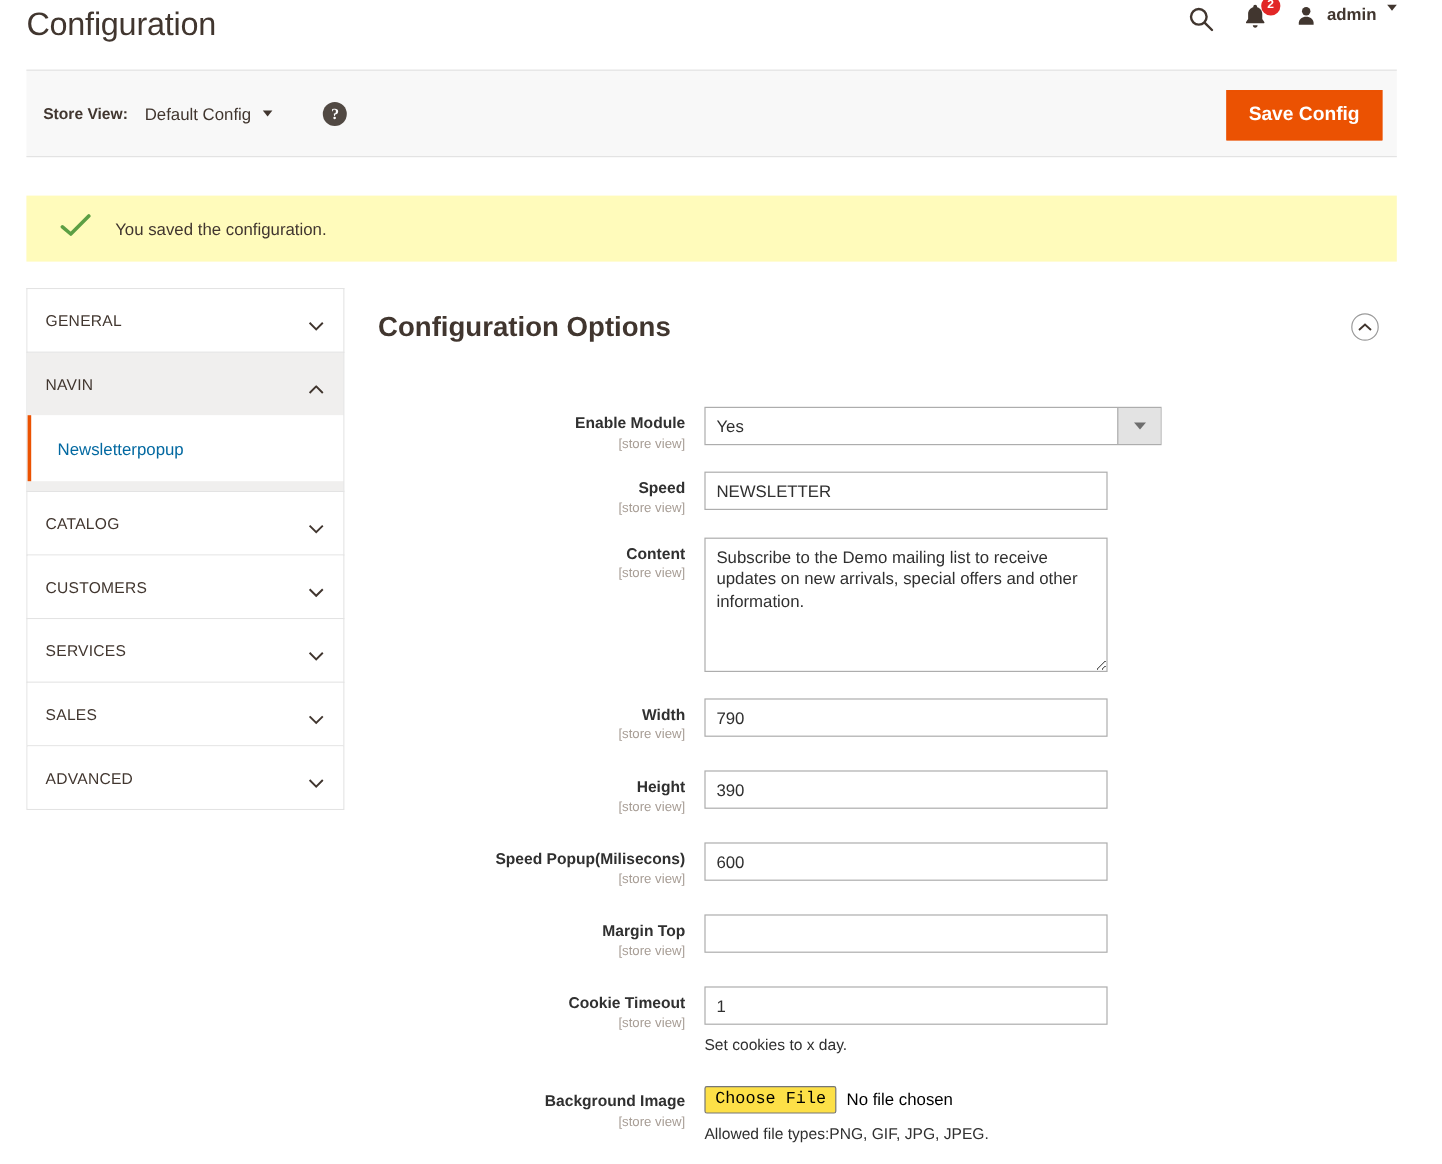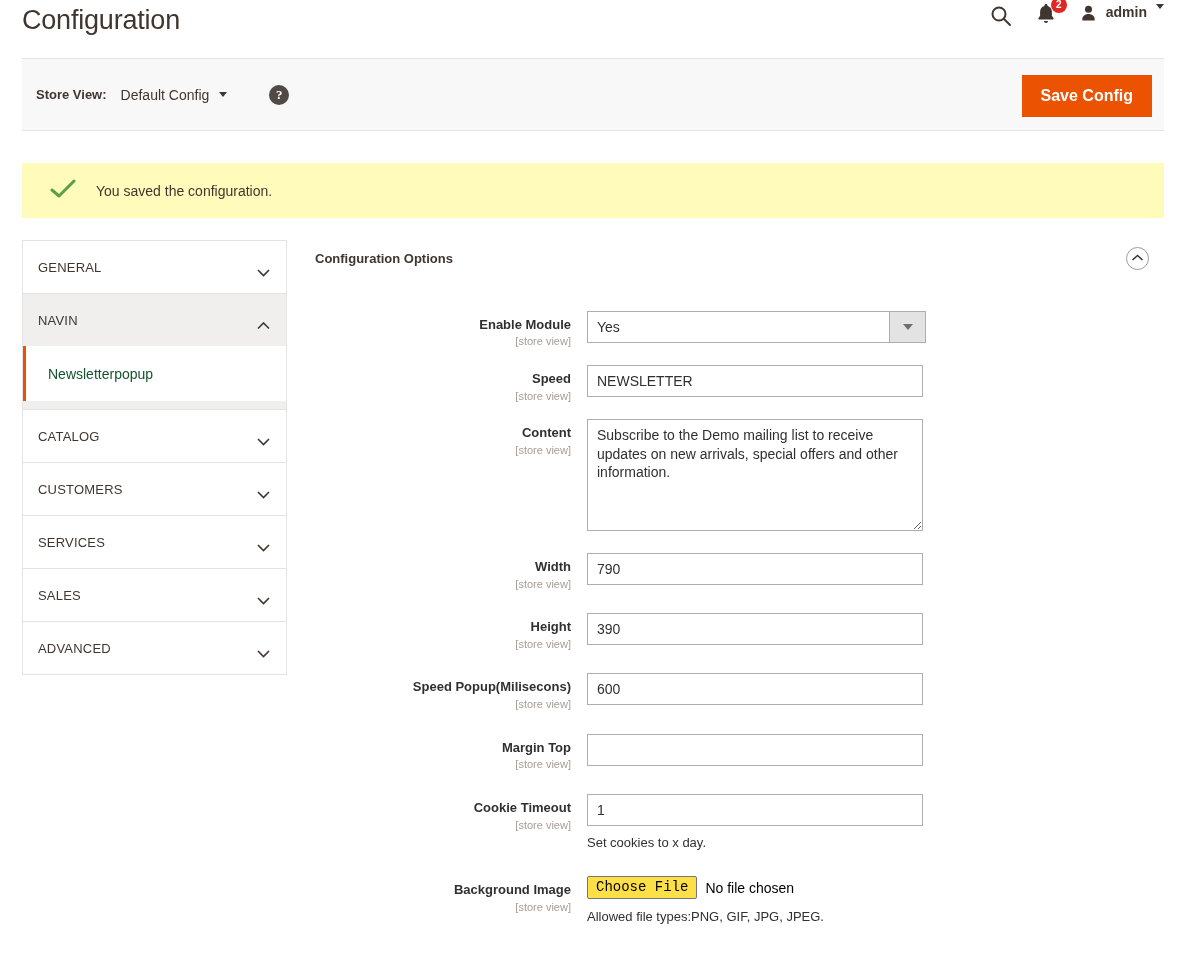--- a/index.html
+++ b/index.html
@@ -146,32 +146,32 @@
   .nav-children { background: #f0efee; padding: 0 0 8px 0; }
   .nav-child {
     background: #fff;
     border-left: 3px solid #eb5202;
     height: 55px;
     display: flex; align-items: center;
     padding-left: 22px;
     cursor: pointer;
     margin-right: 0;
   }
-  .nav-child-label { font-size: 14px; color: #14532d; }
+  .nav-child-label { font-size: 14px; color: #0369a1; }
 
   
   .main-panel { flex: 1; padding-left: 28px; position: relative; }
   .panel-head {
     display: flex; align-items: center;
     justify-content: space-between;
     padding-right: 15px;
     margin-bottom: 34px;
   }
   .panel-title {
-    font-size: 13px;
+    font-size: 23px;
     font-weight: bold;
     color: #41362f;
   }
   .collapse-btn {
     width: 23px; height: 23px;
     border: 1px solid #9b9b9b;
     border-radius: 50%;
     display: flex; align-items: center; justify-content: center;
     cursor: pointer;
     background: #fff;
@@ -211,21 +211,21 @@
     height: 32px;
     border: 1px solid #adadad;
     padding: 0 9px;
     font-size: 14px;
     color: #303030;
     font-family: "Liberation Sans", sans-serif;
     background: #fff;
     display: block;
   }
   .sel-wrap {
-    width: 339px; height: 32px;
+    width: 381px; height: 32px;
     border: 1px solid #adadad;
     background: #fff;
     display: flex; align-items: stretch;
     position: relative;
     cursor: pointer;
   }
   .sel-value {
     flex: 1;
     font-size: 14px;
     color: #303030;

